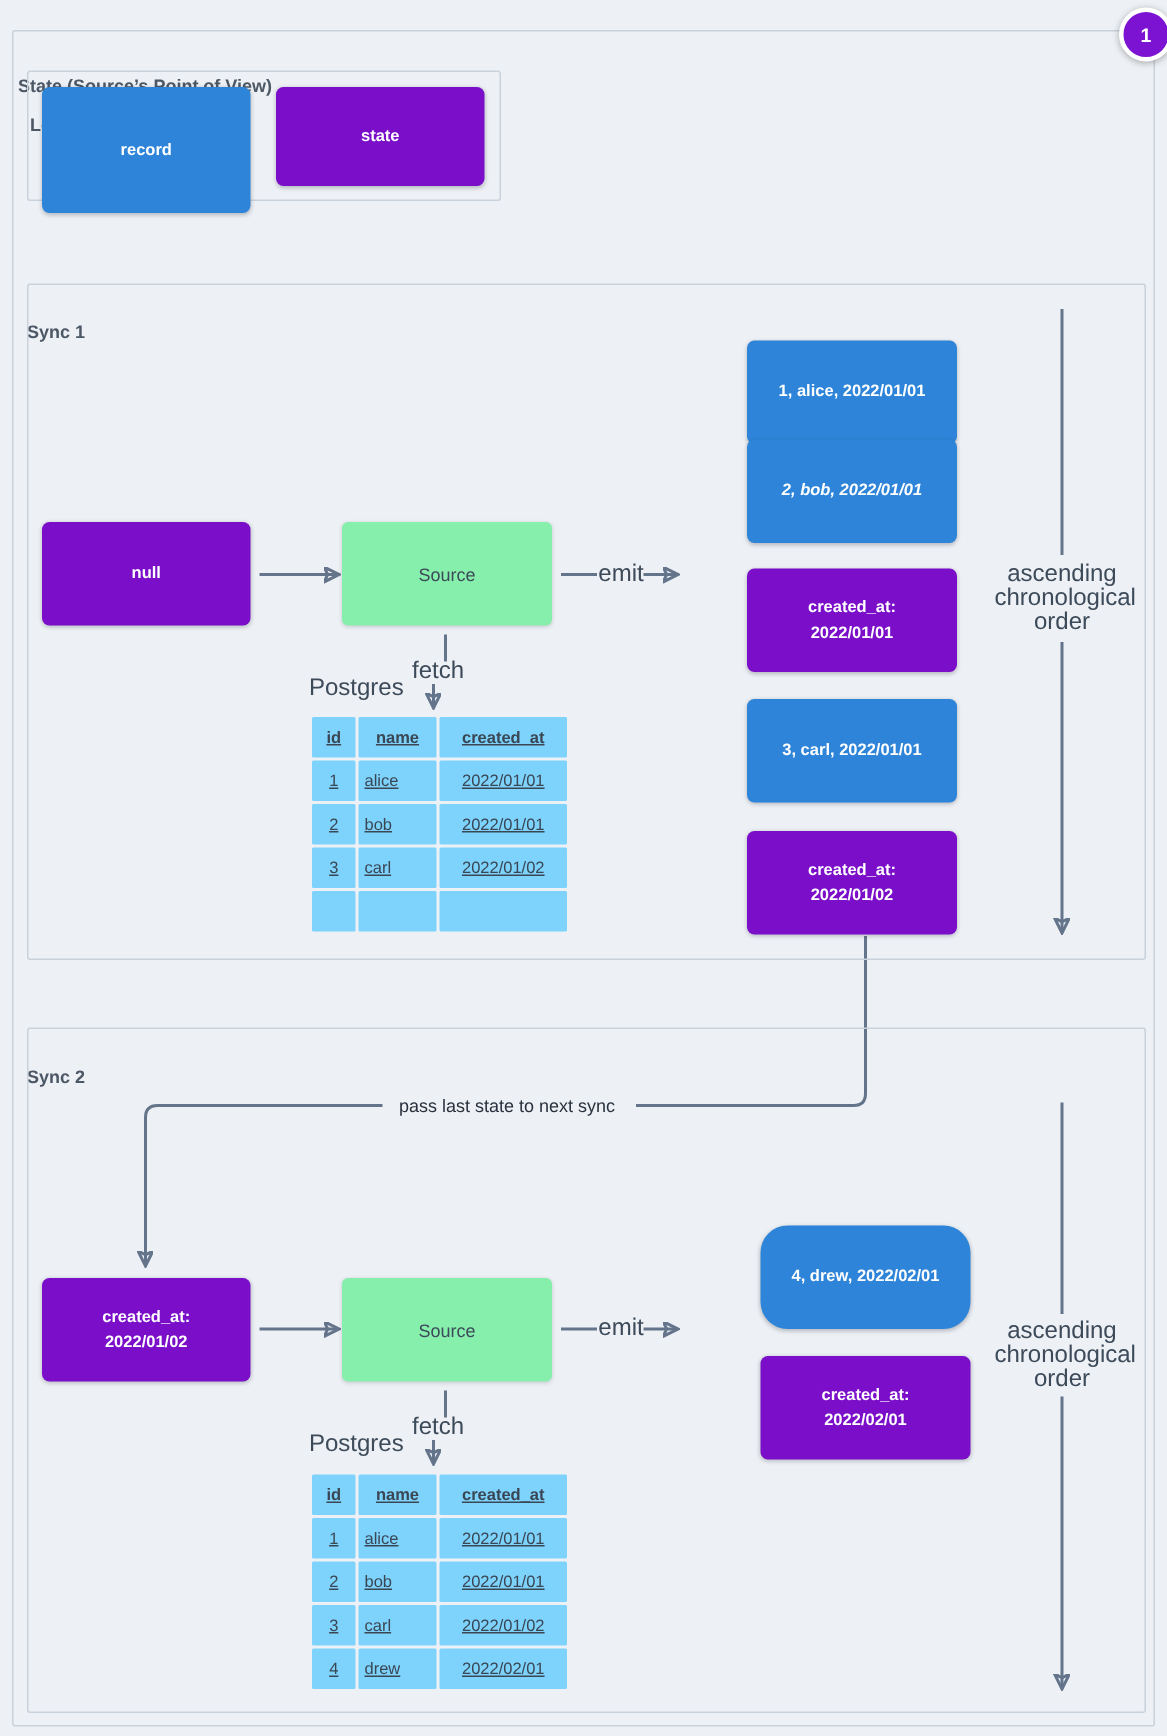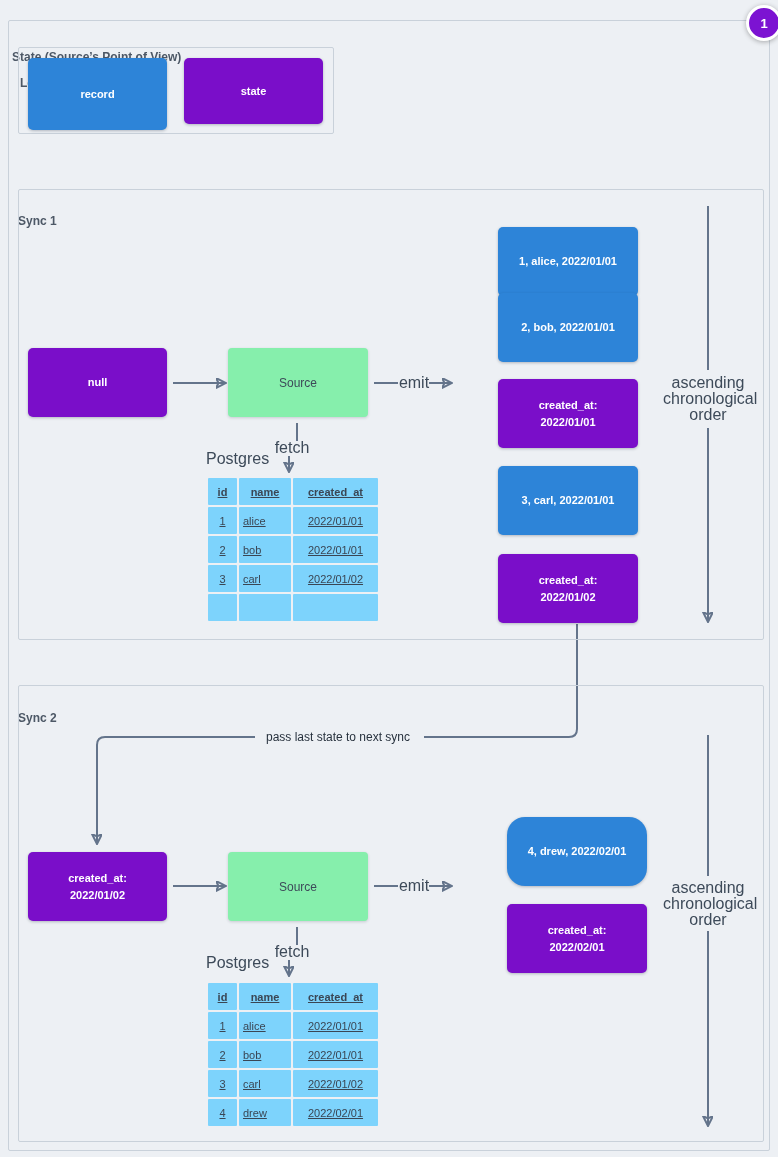--- a/index.html
+++ b/index.html
@@ -87,21 +87,21 @@
     <path d="M708,735 L708,876"></path>
     <path d="M708,931 L708,1126" marker-end="url(#ah)"></path>
   </svg>
 
   <div class="sec-label" style="left:12px; top:6px;">State (Source’s Point of View)</div>
   <div class="frame" style="left:8px; top:20px; width:760px; height:1129px;"></div>
   <div class="badge">1</div>
 
   <div class="sec-label" style="left:20px; top:32px;">Legend</div>
   <div class="frame" style="left:18px; top:47px; width:314px; height:85px;"></div>
-  <div class="node record" style="left:28px; top:58px; width:139px; height:72px;">record</div>
+  <div class="node record" style="left:28px; top:58px; width:139px; height:84px;">record</div>
   <div class="node state" style="left:184px; top:58px; width:139px; height:66px;">state</div>
 
   <div class="sec-label" style="left:18px; top:170px;">Sync 1</div>
   <div class="frame" style="left:18px; top:189px; width:744px; height:449px;"></div>
 
   <div class="node state" style="left:28px; top:348px; width:139px; height:69px;">null</div>
   <div class="white-node" style="left:228px; top:348px; width:140px; height:69px;">Source</div>
   <div class="lbl" style="left:398px; top:375px; width:32px;">emit</div>
   <div class="lbl" style="left:272px; top:440px; width:40px;">fetch</div>
   <div class="lbl" style="left:206px; top:451px; width:54px; text-align:left;">Postgres</div>
@@ -135,21 +135,21 @@
     </tr>
     <tr>
       <td></td>
       <td class="tl"></td>
       <td></td>
     </tr>
   </tbody>
     </table>
 
   <div class="node record" style="left:498px; top:207px; width:140px; height:69px;margin-top:20px;">1, alice, 2022/01/01</div>
-  <div class="node record" style="left:498px; top:293px; width:140px; height:69px;">2, bob, 2022/01/01</div>
+  <div class="node record" style="left:498px; top:293px; width:140px; height:69px;font-style:italic;">2, bob, 2022/01/01</div>
   <div class="node state" style="left:498px; top:379px; width:140px; height:69px;">created_at:
 2022/01/01</div>
   <div class="node record" style="left:498px; top:466px; width:140px; height:69px;">3, carl, 2022/01/01</div>
   <div class="node state" style="left:498px; top:554px; width:140px; height:69px;">created_at:
 2022/01/02</div>
 
   <div class="lbl" style="left:663px; top:375px; width:90px;">ascending
 chronological
 order</div>
 

